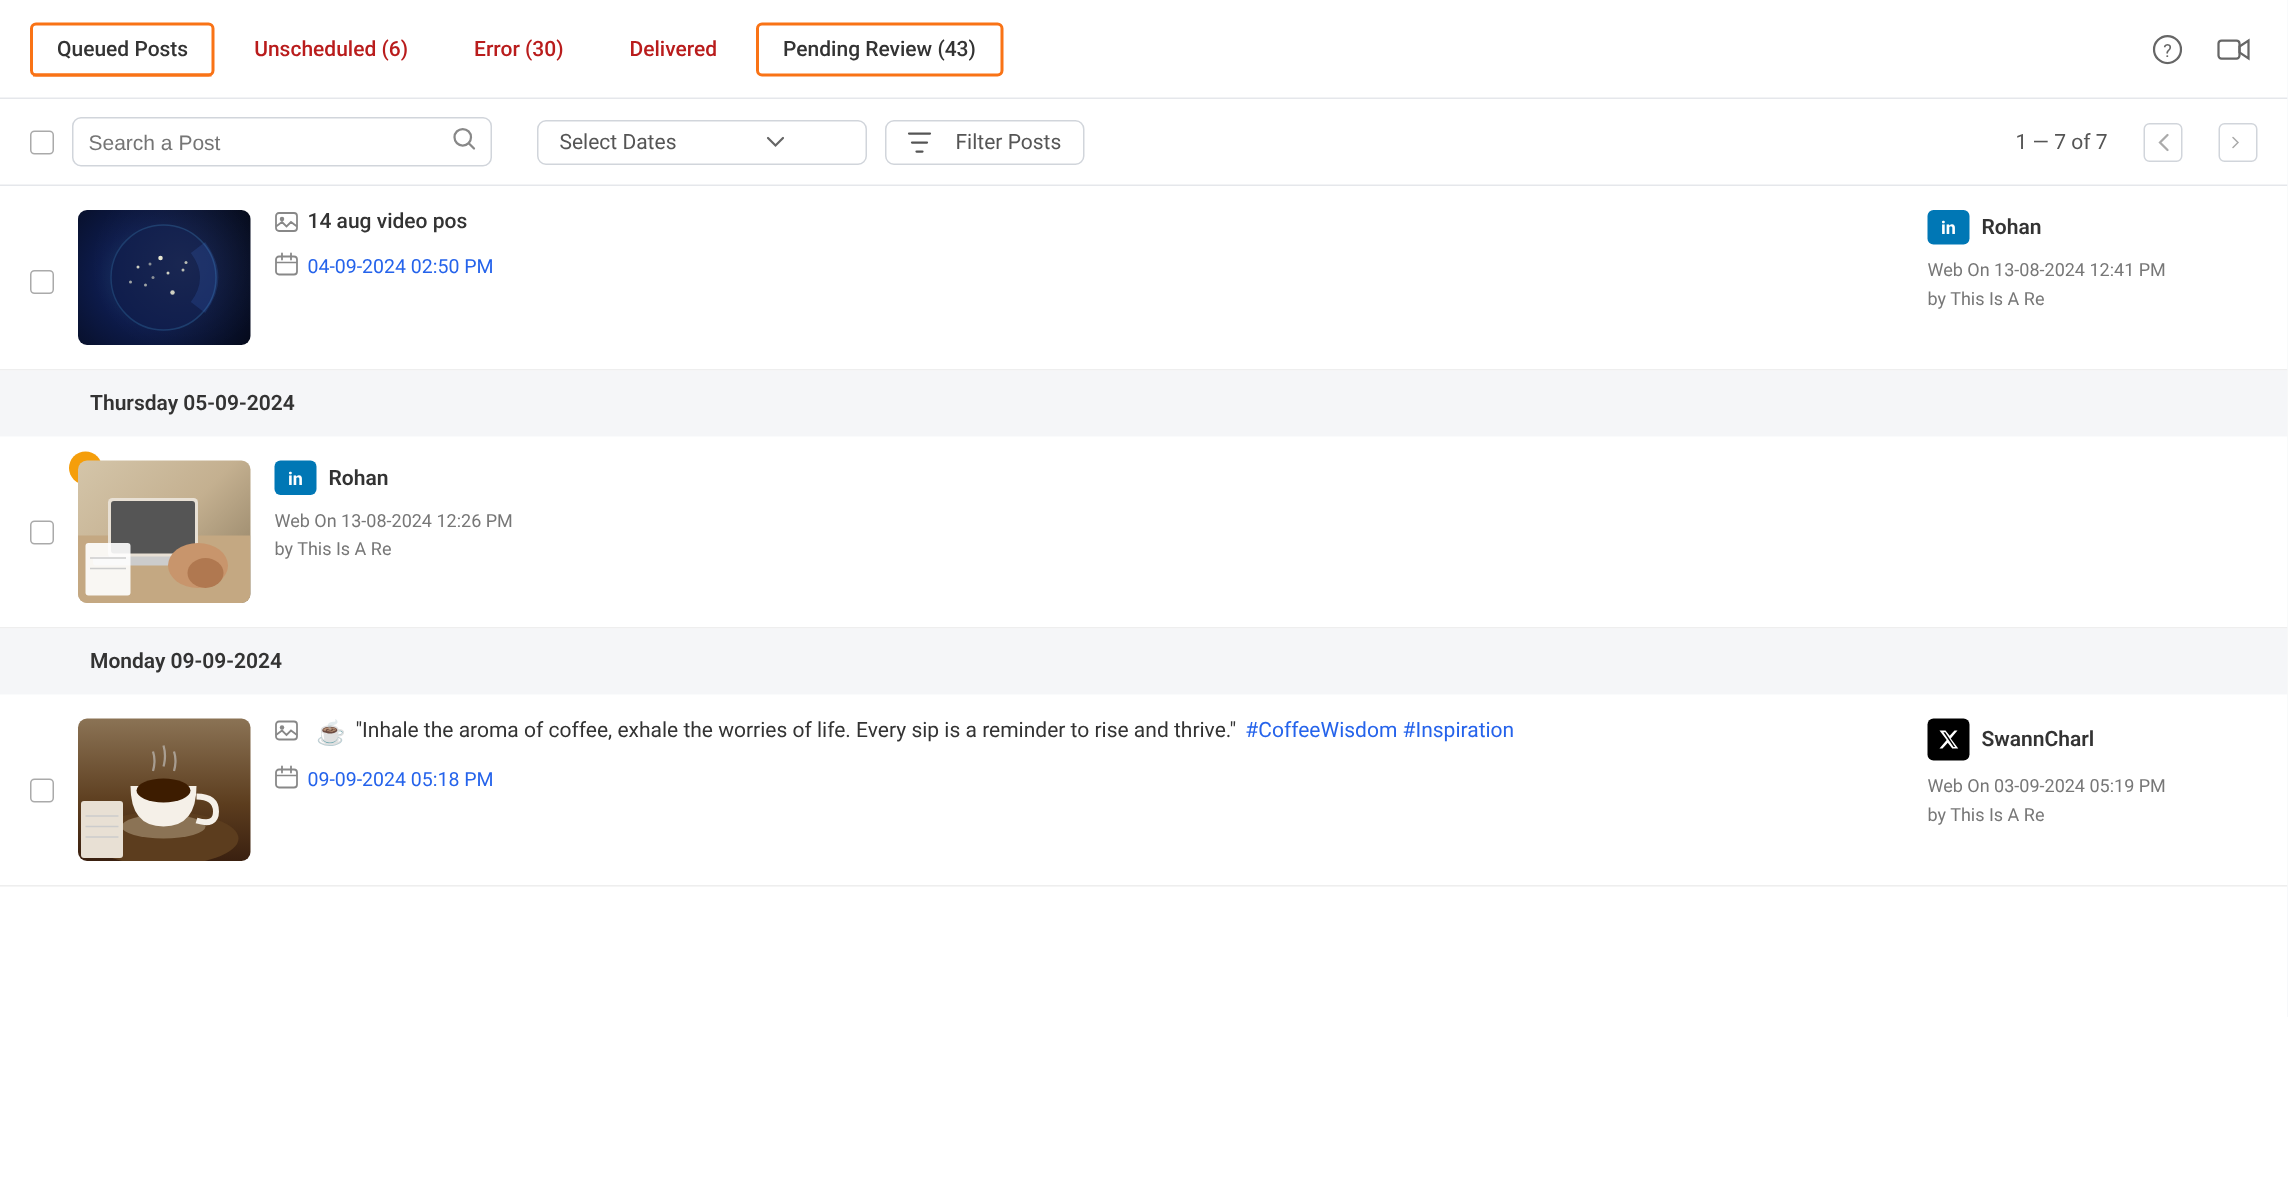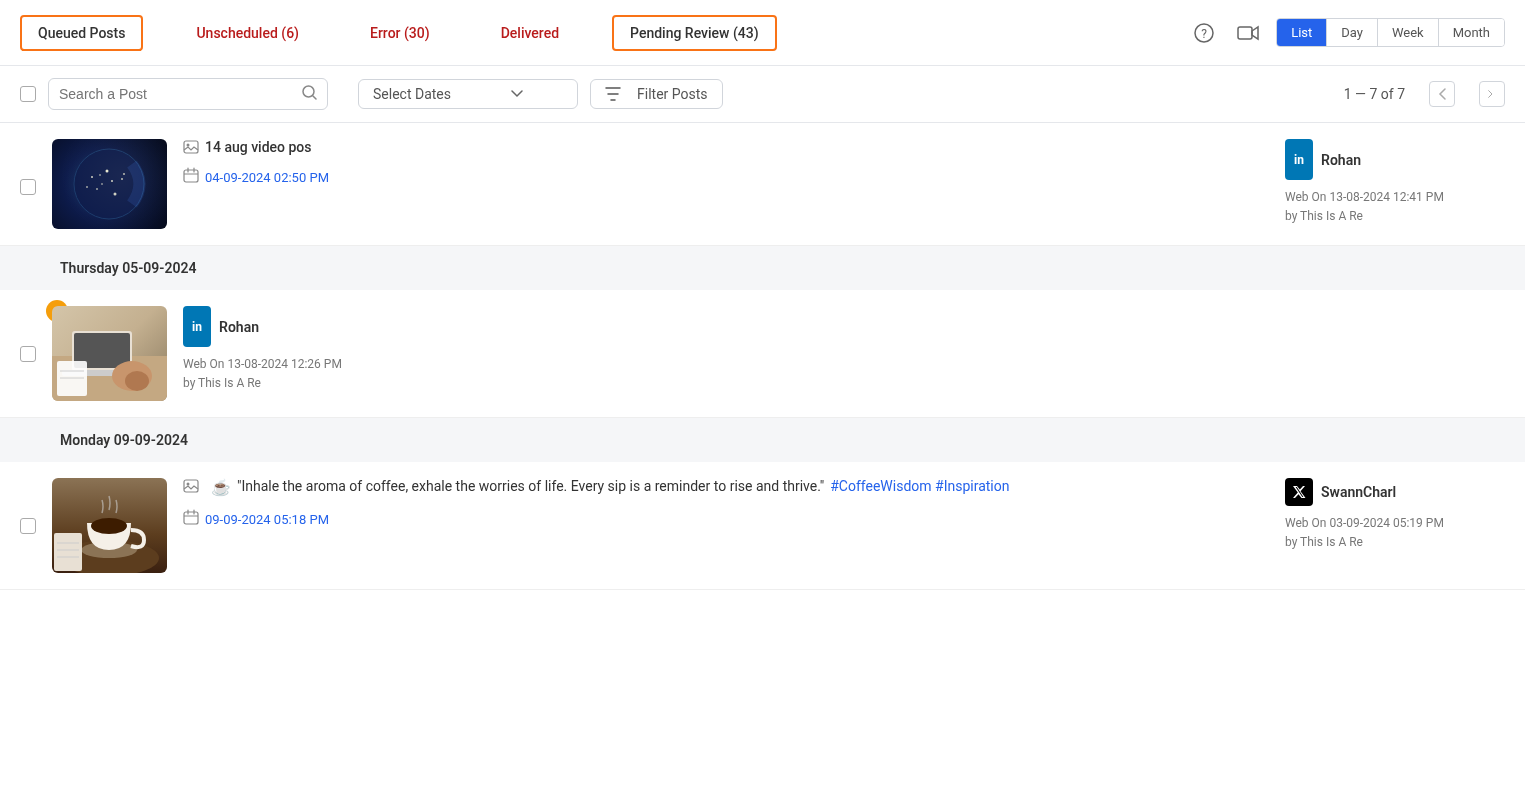--- a/index.html
+++ b/index.html
@@ -17,21 +17,20 @@
     }
 
     
     .tabs-bar {
       display: flex;
       align-items: center;
       padding: 0 20px;
       border-bottom: 1px solid #e5e7eb;
       background: #fff;
       height: 66px;
-      gap: 27px;
     }
 
     .tab-item {
       padding: 8px 16px;
       cursor: pointer;
       font-size: 14px;
       font-weight: 500;
       color: #b91c1c;
       border: 2px solid transparent;
       border-radius: 4px;
@@ -336,21 +335,21 @@
 
     .platform-badge {
       display: flex;
       align-items: center;
       gap: 8px;
       margin-bottom: 4px;
     }
 
     .linkedin-badge {
       width: 28px;
-      height: 41px;
+      height: 23px;
       background: #0077b5;
       border-radius: 4px;
       display: flex;
       align-items: center;
       justify-content: center;
       color: #fff;
       font-weight: 700;
       font-size: 12px;
     }
 
@@ -394,26 +393,20 @@
         <svg width="20" height="20" viewBox="0 0 20 20" fill="none">
           <circle cx="10" cy="10" r="9" stroke="#666" stroke-width="1.5"></circle>
           <text x="10" y="15" text-anchor="middle" font-size="12" fill="#666">?</text>
         </svg>
       </div>
       <div class="icon-btn">
         <svg width="22" height="16" viewBox="0 0 22 16" fill="none">
           <rect x="1" y="2" width="14" height="12" rx="2" stroke="#666" stroke-width="1.5"></rect>
           <path d="M15 6l6-4v12l-6-4V6z" stroke="#666" stroke-width="1.5"></path>
         </svg>
-      </div>
-      <div class="view-toggle">
-        <div class="view-btn active">List</div>
-        <div class="view-btn">Day</div>
-        <div class="view-btn">Week</div>
-        <div class="view-btn">Month</div>
       </div>
     </div>
   </div>
 
   <div class="filter-bar">
     <div class="checkbox-global"></div>
 
     <div class="search-box">
       <input type="text" placeholder="Search a Post" style="">
       <div class="search-icon-wrap">

